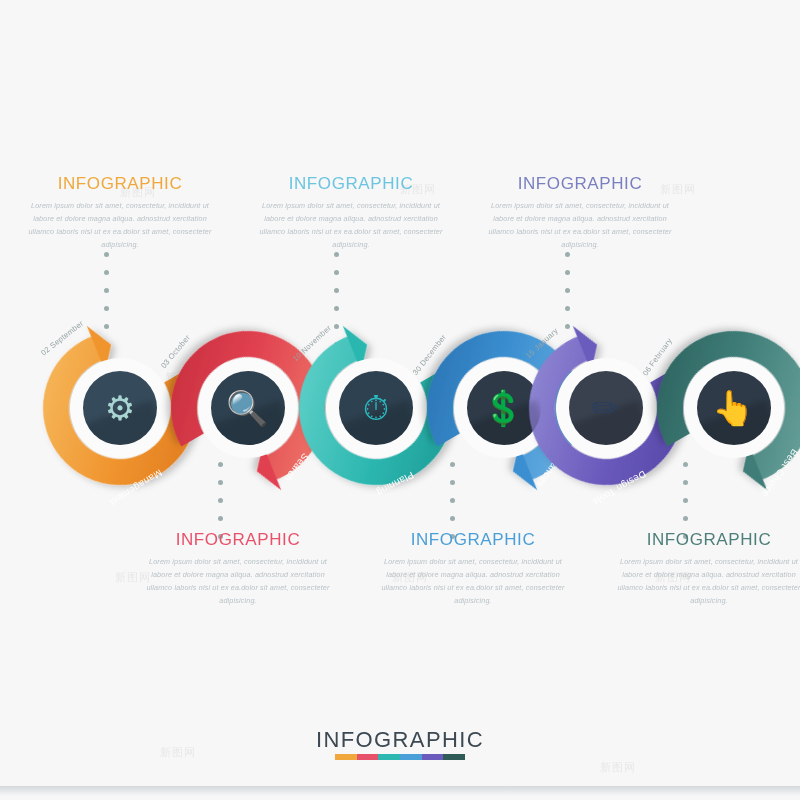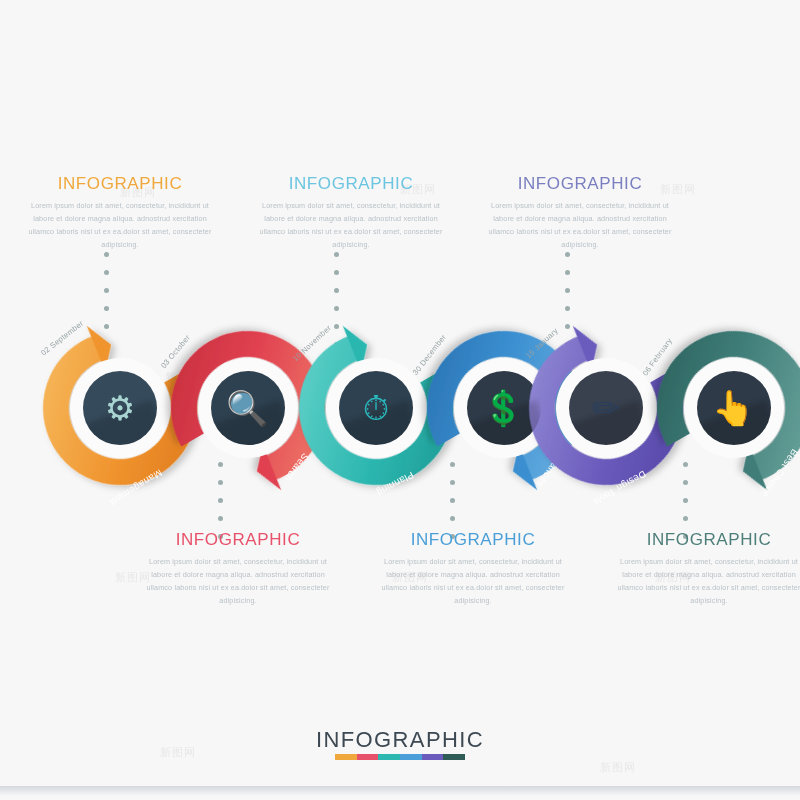--- a/index.html
+++ b/index.html
@@ -14,20 +14,21 @@
 
   
   .txtblock{position:absolute;width:210px;text-align:center;}
   .txtblock .ttl{
     font-size:17px;letter-spacing:.6px;font-weight:400;margin:0 0 7px 0;
     line-height:1;
   }
   .txtblock .body{
     font-size:7.2px;line-height:1.82;color:#b9c2c8;letter-spacing:.15px;
     margin:6px;
+    font-style:italic;
   }
 
   
   .dots{position:absolute;width:5px;}
   .dot{width:5px;height:5px;border-radius:50%;background:#8ba0a0;opacity:.85;margin-bottom:13px;}
 
   
   .unit{position:absolute;width:180px;height:180px;}
   .unit svg{display:block;overflow:visible;}
   .hub{

